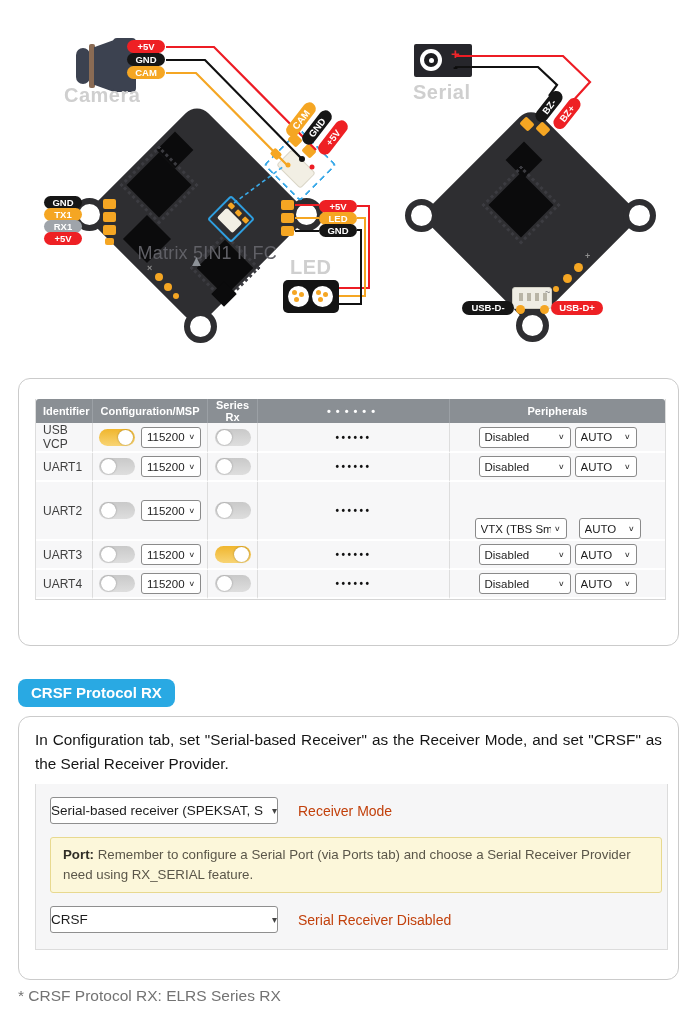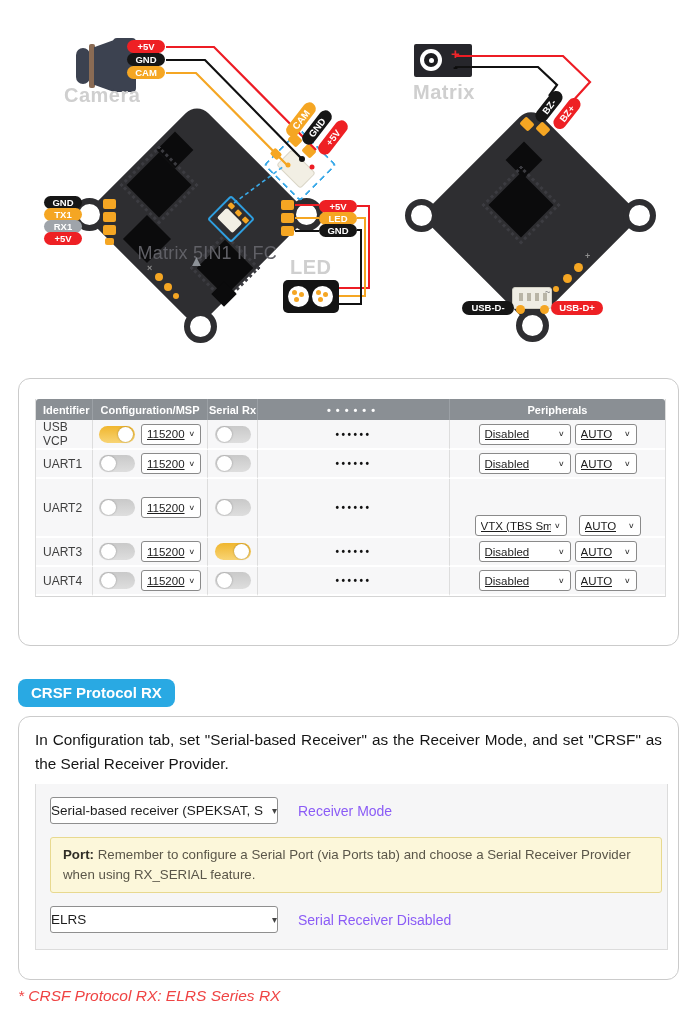--- a/index.html
+++ b/index.html
@@ -71,41 +71,41 @@
 
   .toggle { width:36px; height:17px; border-radius:9px; background:linear-gradient(#c9c9c9,#dedede); position:relative; display:inline-block; flex:none; cursor:pointer; }
   .toggle .knob { position:absolute; top:1px; left:2px; width:15px; height:15px; border-radius:50%; background:#fff; box-shadow:0 0 2px rgba(0,0,0,.35); }
   .toggle.on { background:linear-gradient(#F0B62E,#F8D474); }
   .toggle.on .knob { left:auto; right:2px; }
 
   .sel { display:inline-flex; align-items:center; justify-content:space-between; background:#fff; border:1px solid #8A8A8A;
          border-radius:3px; height:21px; padding:0 5px; font-size:11.5px; color:#1d1d1d; flex:none; overflow:hidden; white-space:nowrap; }
   .sel .chev { font-size:9px; color:#333; margin-left:3px; transform:scaleY(.8); flex:none; }
   .sel-baud { width:60px; } .sel-per { width:92px; } .sel-auto { width:62px; }
-  .sel .val { overflow:hidden; white-space:nowrap;text-decoration:underline; }
+  .sel .val { overflow:hidden; white-space:nowrap; }
 
   
   #crsf-badge { position:absolute; left:18px; top:679px; height:28px; background:#29A9E3; color:#fff; font-size:15px;
                 font-weight:bold; border-radius:8px; padding:0 13px; line-height:28px; }
 
   
   #rx-panel { margin-top:9px; width:633px; }
   #rx-header { background:#8A8E91; color:#fff; font-weight:bold; font-size:14.5px; height:27px; line-height:27px;
                padding-left:14px; border-radius:3px 3px 0 0; }
   #rx-body { background:#F6F6F7; border:1px solid #DCDCDC; border-top:none; padding:13px 14px 16px 14px; }
   .rx-row { display:flex; align-items:center; gap:20px; }
   .bigsel { display:inline-flex; align-items:center; justify-content:space-between; width:228px; height:27px; background:#fff;
             border:1px solid #8F8F8F; border-radius:3px; padding:0 0; font-size:13.5px; color:#1d1d1d; white-space:nowrap; overflow:hidden; }
   .bigsel .arrow { font-size:10px; color:#444; margin-left:4px; flex:none; }
-  .rx-label { font-size:14px; color:#8b5cf6; }
+  .rx-label { font-size:14px; color:#c2410c; }
   #rx-note { margin:13px 0; background:#FCF7DA; border:1px solid #E8D98F; border-radius:3px; padding:7px 12px;
              font-size:13.3px; line-height:20px; color:#5A5649; width:612px; }
   #rx-note b { color:#2F2D26; }
 
-  #footnote { position:absolute; left:18px; top:987px; font-size:15.5px; font-style:italic; color:#ef4444; }
+  #footnote { position:absolute; left:18px; top:987px; font-size:15.5px; color:#737373; }
 </style>
 </head>
 <body>
 
 <div id="diagram">
 
   <div class="board" style="left:117px; top:135px; width:160px; height:160px;"></div>
   <div class="board" style="left:453px; top:138px; width:156px; height:156px;"></div>
 
   <div class="chip" style="left:162px; top:137px; width:26px; height:26px;"></div>
@@ -213,21 +213,21 @@
   <div class="ghost-label" style="left:290px; top:256px;">LED</div>
 
   <div>
     <div class="buz-body"></div>
       <div class="buz-c1"></div>
       <div class="buz-c2"></div>
       <div class="buz-c3"></div>
     <div class="buz-plus">+</div>
     <div class="buz-minus">-</div>
   </div>
-  <div class="ghost-label" style="left:413px; top:81px;">Matrix</div>
+  <div class="ghost-label" style="left:413px; top:81px;">Serial</div>
   <div class="pill p-black rot52" style="left:531px; top:100px; width:36px;">BZ-</div>
   <div class="pill p-red rot52" style="left:549px; top:107px; width:36px;">BZ+</div>
   <div class="pad rot" style="left:521px; top:119px; width:12px; height:10px;"></div>
   <div class="pad rot" style="left:537px; top:124px; width:12px; height:10px;"></div>
 
   <div class="usbconn">
     <i style="left:6px;"></i>
       <i style="left:14px;"></i>
       <i style="left:22px;"></i>
       <i style="left:30px;"></i>
@@ -250,21 +250,21 @@
         <col style="width:57px">
         <col style="width:115px">
         <col style="width:50px">
         <col style="width:192px">
         <col style="width:215px">
       </colgroup>
     <thead>
       <tr>
         <th>Identifier</th>
         <th>Configuration/MSP</th>
-        <th>Serial Rx</th>
+        <th>Series Rx</th>
         <th class="th-dots">••••••</th>
         <th>Peripherals</th>
       </tr>
     </thead>
     <tbody>
       <tr>
         <td class="td-id">USB VCP</td>
         <td>
             <div class="cellflex">
           <span class="toggle on">
@@ -446,25 +446,25 @@
     <div id="rx-body">
       <div class="rx-row">
         <span class="bigsel">
           <span class="val">Serial-based receiver (SPEKSAT, S</span>
           <span class="arrow">▾</span>
         </span>
         <span class="rx-label">Receiver Mode</span>
       </div>
       <div id="rx-note">
         <b>Port:</b>
-        <span>Remember to configure a Serial Port (via Ports tab) and choose a Serial Receiver Provider when using RX_SERIAL feature.</span>
+        <span>Remember to configure a Serial Port (via Ports tab) and choose a Serial Receiver Provider need using RX_SERIAL feature.</span>
       </div>
       <div class="rx-row">
         <span class="bigsel">
-          <span class="val">ELRS</span>
+          <span class="val">CRSF</span>
           <span class="arrow">▾</span>
         </span>
         <span class="rx-label">Serial Receiver Disabled</span>
       </div>
     </div>
   </div>
 </div>
 
 <div id="footnote">* CRSF Protocol RX: ELRS Series RX</div>
 

